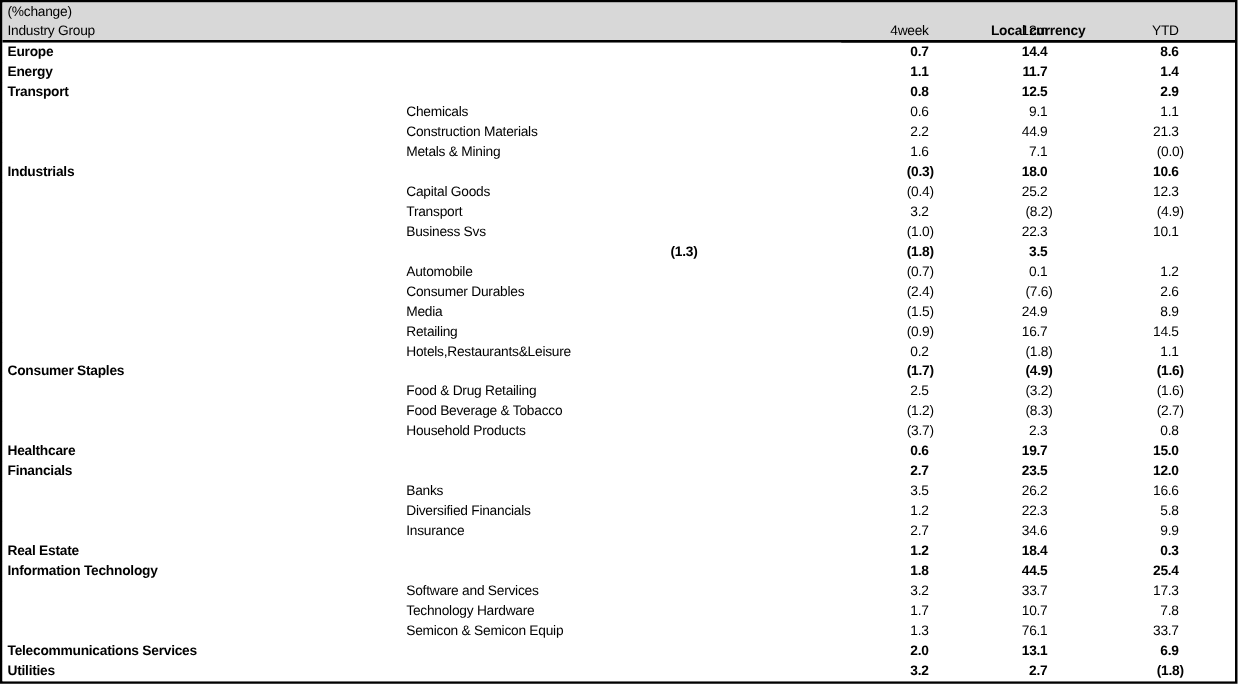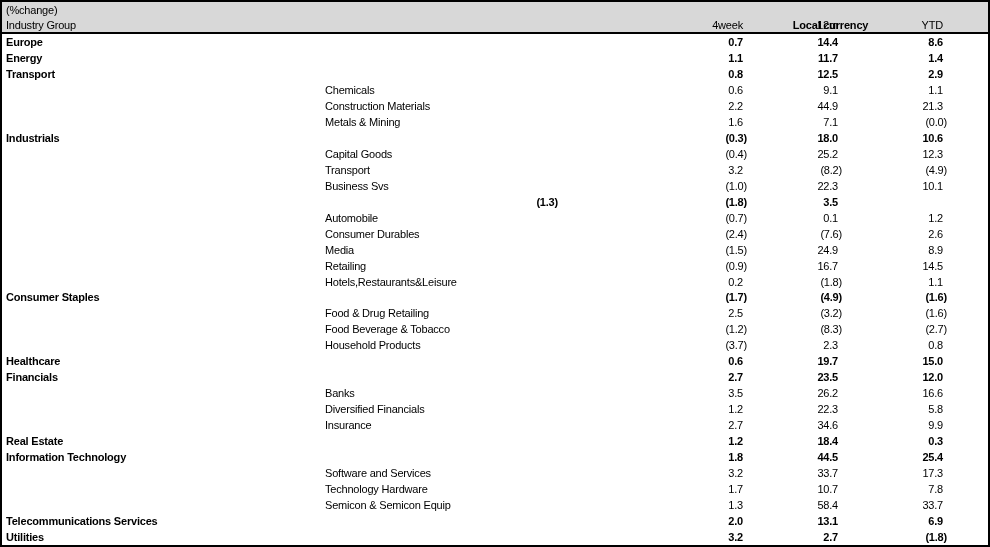--- a/index.html
+++ b/index.html
@@ -330,21 +330,21 @@
       <div class="cell-l2">Technology Hardware</div>
       <div class="num">1.7</div>
       <div class="num">10.7</div>
       <div class="num">7.8</div>
       <div></div>
     </div>
       <div class="row">
       <div class="cell-l1"></div>
       <div class="cell-l2">Semicon &amp; Semicon Equip</div>
       <div class="num">1.3</div>
-      <div class="num">58.4</div>
+      <div class="num">76.1</div>
       <div class="num">33.7</div>
       <div></div>
     </div>
       <div class="row bold">
       <div class="cell-l1">Telecommunications Services</div>
       <div class="cell-l2"></div>
       <div class="num">2.0</div>
       <div class="num">13.1</div>
       <div class="num">6.9</div>
       <div></div>

